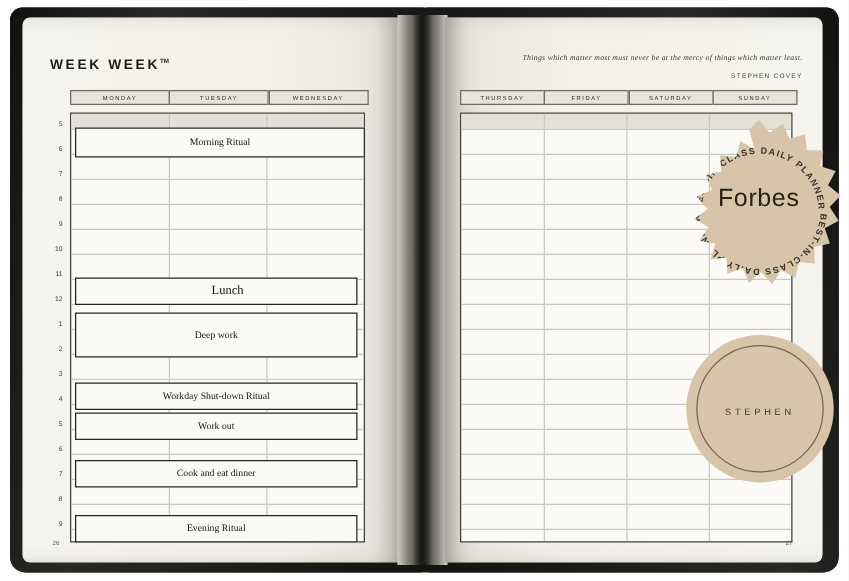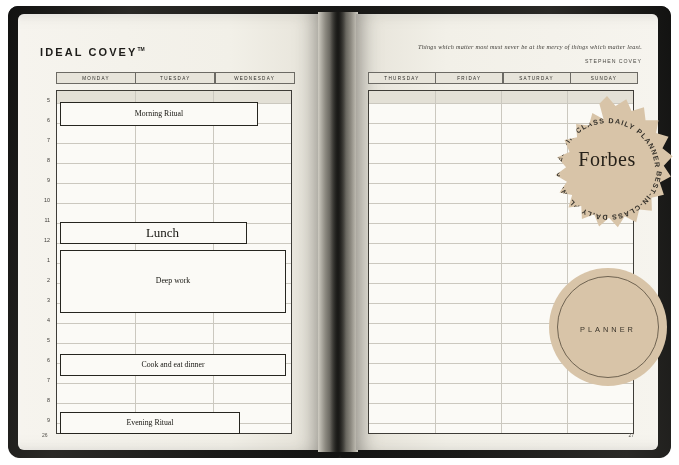--- a/index.html
+++ b/index.html
@@ -214,21 +214,21 @@
       96.6% 30.9%, 92% 39.6%, 99.7% 45.7%, 93% 52.8%, 98.4% 61%, 90% 65.6%, 93.1% 74.9%, 83.7% 77%,
       84% 86.9%, 74.4% 86%, 72.1% 95.6%, 63.4% 91.1%, 58.2% 99.5%, 51.5% 92.2%, 44% 98.8%,
       40.3% 89.6%, 31% 93.2%, 30.5% 83.3%, 20.8% 84.5%, 23.6% 75%, 14% 73.2%, 19.6% 65%,
       11.1% 59.9%, 19% 53.9%, 12.4% 46.4%, 21.6% 42.4%, 17.8% 33.3%, 27.3% 31.2%, 26.6% 21.3%,
       36.3% 22.4%, 38.9% 12.9%, 47.4% 17.6%, 44.2% 5.9%
     );
   }
   .starburst .title {
     position: absolute;
     left: 0; right: 0; top: 52px;
-    font-family: Liberation Serif, serif;
+    font-family: Liberation Sans, sans-serif;
     font-size: 20px;
     letter-spacing: 0.5px;
     color: #262119;
   }
   .arc-text {
     position: absolute;
     left: 0; top: 0;
     width: 132px; height: 132px;
   }
   .arc-text text {
@@ -276,21 +276,21 @@
 
 <div id="scene">
 
   <div class="book-shadow"></div>
   <div class="book-cover-left"></div>
   <div class="book-cover-right"></div>
 
   <div class="page page-left">
 
     <div class="brand">
-      <span>IDEAL COVEY</span><sup>TM</sup>
+      <span>WEEK WEEK</span><sup>TM</sup>
     </div>
 
     <div class="dayhead" style="left:38px; top:58px;">
       <div class="cell" style="width:78px;">MONDAY</div>
       <div class="cell" style="width:78px;">TUESDAY</div>
       <div class="cell" style="width:78px;">WEDNESDAY</div>
     </div>
 
     <div class="hours" style="left:18px; top:78px; height:336px;">
       <div class="hour" style="top:5px;">5</div>
@@ -328,33 +328,39 @@
       <div class="rowline" style="top:232px;"></div>
       <div class="rowline" style="top:252px;"></div>
       <div class="rowline" style="top:272px;"></div>
       <div class="rowline" style="top:292px;"></div>
       <div class="rowline" style="top:312px;"></div>
       <div class="rowline" style="top:332px;"></div>
       <div class="vline" style="left:78px;"></div>
       <div class="vline" style="left:156px;"></div>
     </div>
 
-    <div class="blk" style="left:42px; top:88px;  width:198px; height:24px; font-size:7.8px;">
+    <div class="blk" style="left:42px; top:88px;  width:232px; height:24px; font-size:7.8px;">
         <span>Morning Ritual</span>
       </div>
-    <div class="blk" style="left:42px; top:208px; width:187px; height:22px; font-size:13px;padding-left:20px;">
+    <div class="blk" style="left:42px; top:208px; width:226px; height:22px; font-size:10px;padding-left:20px;">
         <span>Lunch</span>
       </div>
-    <div class="blk" style="left:42px; top:236px; width:226px; height:63px; font-size:7.8px;">
+    <div class="blk" style="left:42px; top:236px; width:226px; height:36px; font-size:7.8px;">
         <span>Deep work</span>
       </div>
-    <div class="blk" style="left:42px; top:340px; width:226px; height:22px; font-size:7.8px;text-align:center;">
+    <div class="blk" style="left:42px; top:292px; width:226px; height:22px; font-size:7.8px;">
+        <span>Workday Shut-down Ritual</span>
+      </div>
+    <div class="blk" style="left:42px; top:316px; width:226px; height:22px; font-size:7.8px;">
+        <span>Work out</span>
+      </div>
+    <div class="blk" style="left:42px; top:354px; width:226px; height:22px; font-size:7.8px;text-align:center;">
         <span>Cook and eat dinner</span>
       </div>
-    <div class="blk" style="left:42px; top:398px; width:180px; height:22px; font-size:7.8px;text-align:right;">
+    <div class="blk" style="left:42px; top:398px; width:226px; height:22px; font-size:7.8px;text-align:right;">
         <span>Evening Ritual</span>
       </div>
 
     <div class="pagenum left">26</div>
   </div>
 
   <div class="spine"></div>
   <div class="spine-inner"></div>
 
   <div class="page page-right">
@@ -407,16 +413,16 @@
       </text>
       <text>
         <textPath href="#arcBot" startOffset="50%" text-anchor="middle">BEST-IN-CLASS DAILY PLANNER</textPath>
       </text>
     </svg>
     <div class="title">Forbes</div>
   </div>
 
   <div class="badge circle-badge">
     <div class="circle-ring"></div>
-    <div class="small">PLANNER</div>
+    <div class="small">STEPHEN</div>
   </div>
 
 </div>
 
 </body></html>

